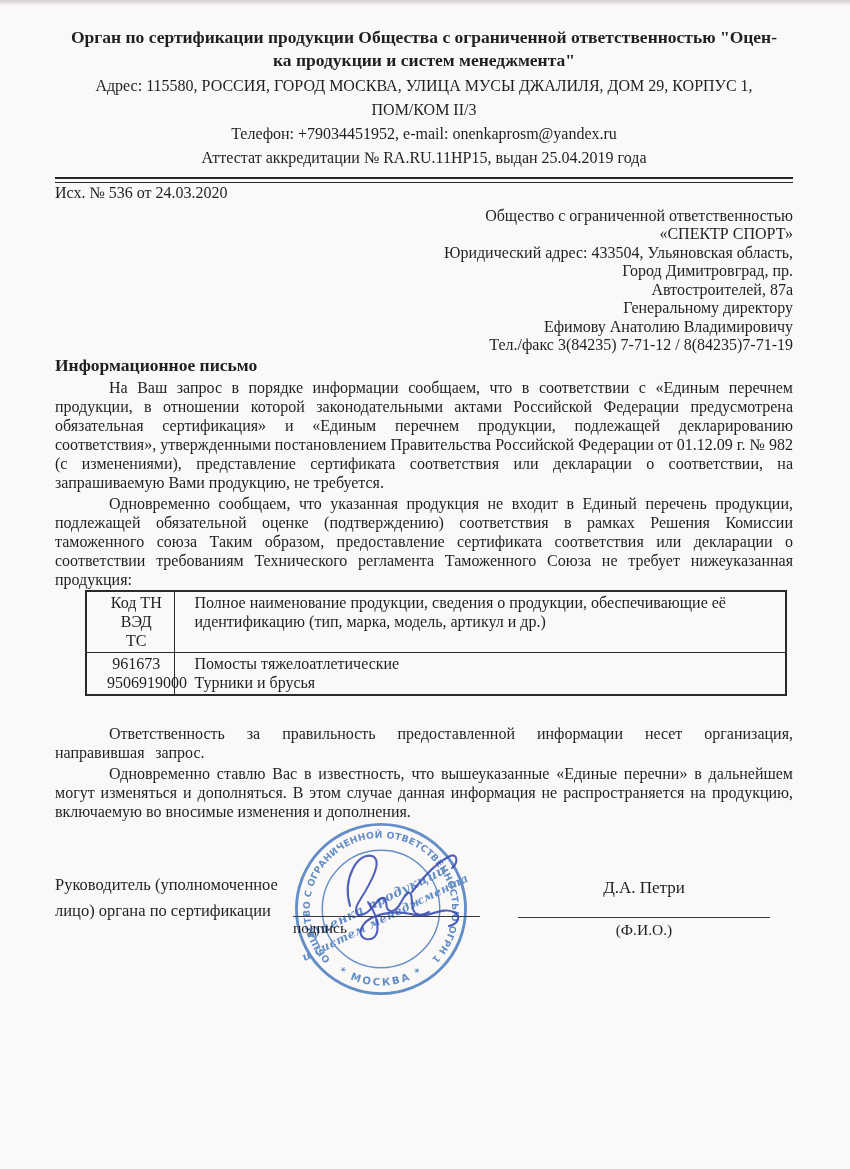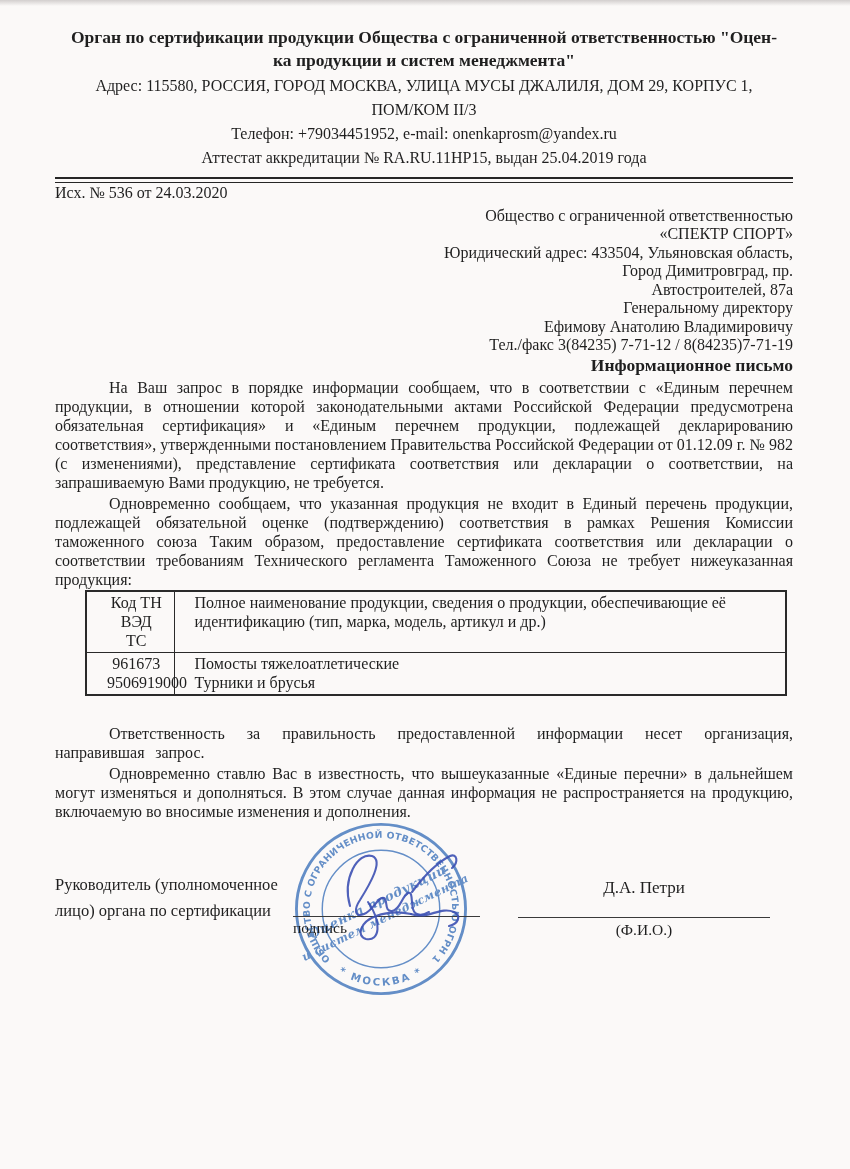--- a/index.html
+++ b/index.html
@@ -38,21 +38,21 @@
   }
 
   .ref-line{font-size:16px;line-height:20px;}
 
   .recipient{
     margin-top:4px;text-align:right;
     font-size:16px;line-height:18.5px;
   }
 
   .letter-title{
-    text-align:right;font-weight:bold;font-size:17.5px;line-height:21px;
+    text-align:left;font-weight:bold;font-size:17.5px;line-height:21px;
   }
 
   .body-par{
     margin:2px 0 0 0;
     font-size:16px;line-height:19px;
     text-align:justify;text-indent:54px;
   }
   .gap-above{margin-top:28px;}
   .spaced{word-spacing:.42em;}
 

